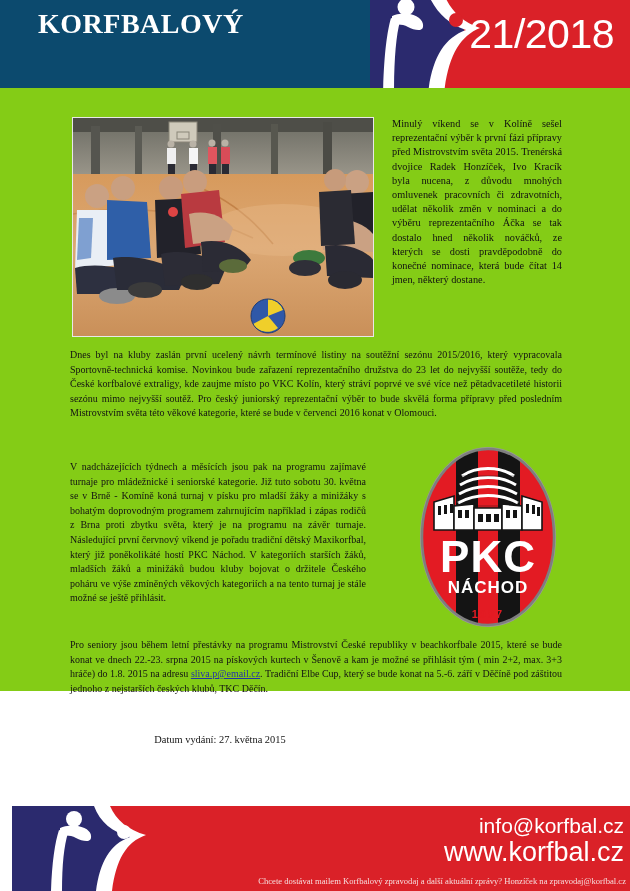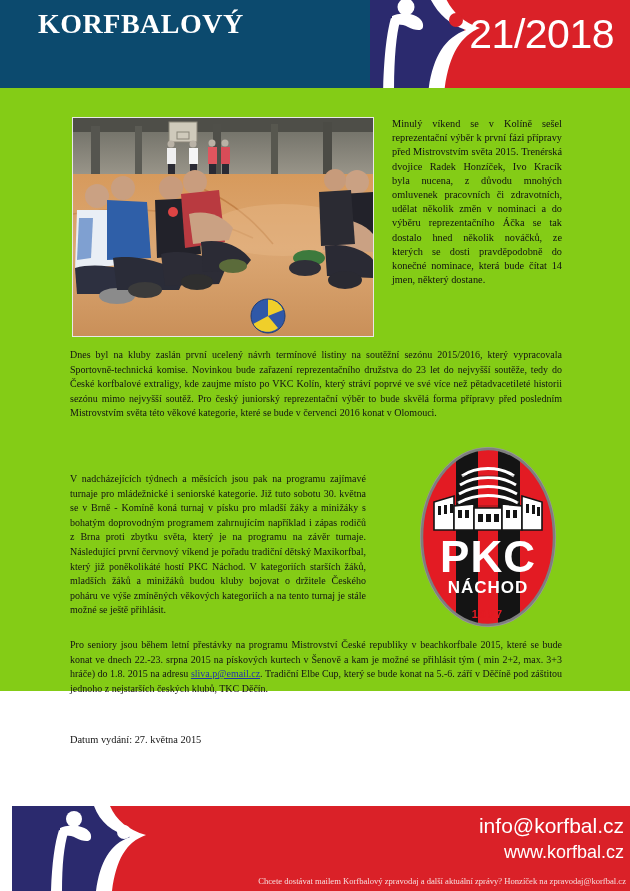--- a/index.html
+++ b/index.html
@@ -103,23 +103,23 @@
 
   .para {
     position: absolute;
     font-size: 10px;
     line-height: 14.6px;
     text-align: justify;
     text-justify: inter-word;
     color: #131313;
   }
   .para-2 { left: 70px; top: 260px; width: 492px; }
-  .para-3 { left: 70px; top: 372px; width: 296px; margin-top: 12px; }
+  .para-3 { left: 70px; top: 372px; width: 296px; }
   .para-4 { left: 70px; top: 550px; width: 492px; }
-  .datum   { left: 70px; top: 645px; width: 300px; text-align: left; font-size:10.4px; }
+  .datum   { left: 70px; top: 645px; width: 300px; text-align: center; font-size:10.4px; }
 
   a.maillink {
     color: #2433a8;
     text-decoration: underline;
   }
 
   
   .pkc-logo {
     position: absolute;
     left: 418px; top: 358px;
@@ -153,21 +153,21 @@
     font-family: "Liberation Sans", "DejaVu Sans", sans-serif;
     font-size: 21px;
     color: #ffffff;
     line-height: 27px;
     text-align: right;
   }
   .footer-web {
     position: absolute;
     right: 18px; top: 33px;
     font-family: "Liberation Sans", "DejaVu Sans", sans-serif;
-    font-size: 18px;
+    font-size: 27px;
     color: #ffffff;
     line-height: 27px;
     text-align: center;
   }
   .footer-note {
     position: absolute;
     right: 16px; bottom: 5px;
     font-family: "Liberation Serif", "DejaVu Serif", serif;
     font-size: 8.6px;
     color: #f6dcdc;

